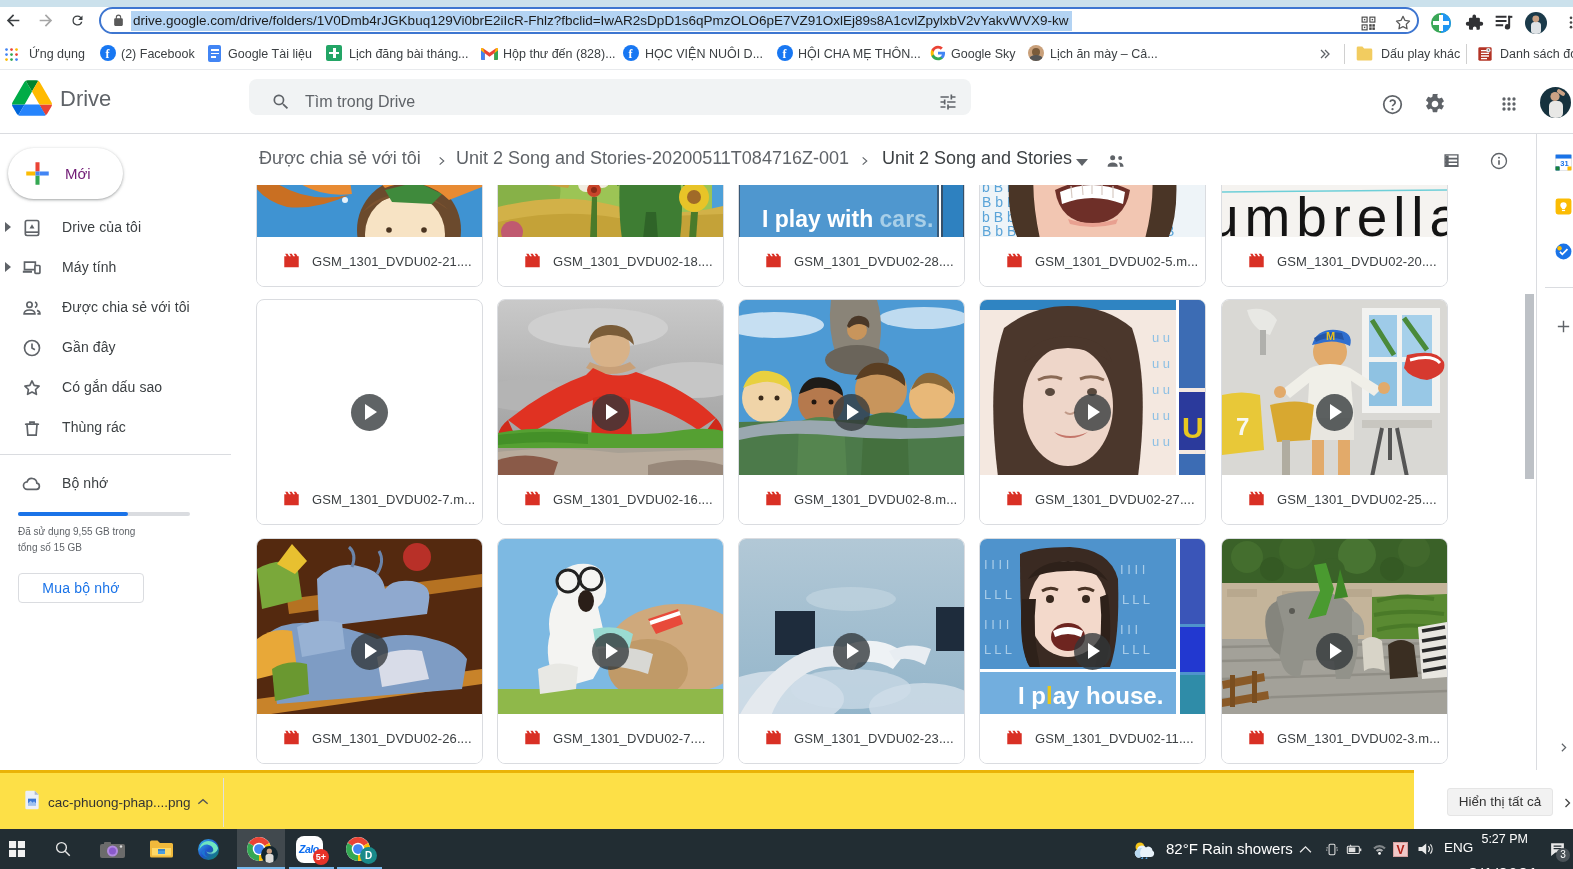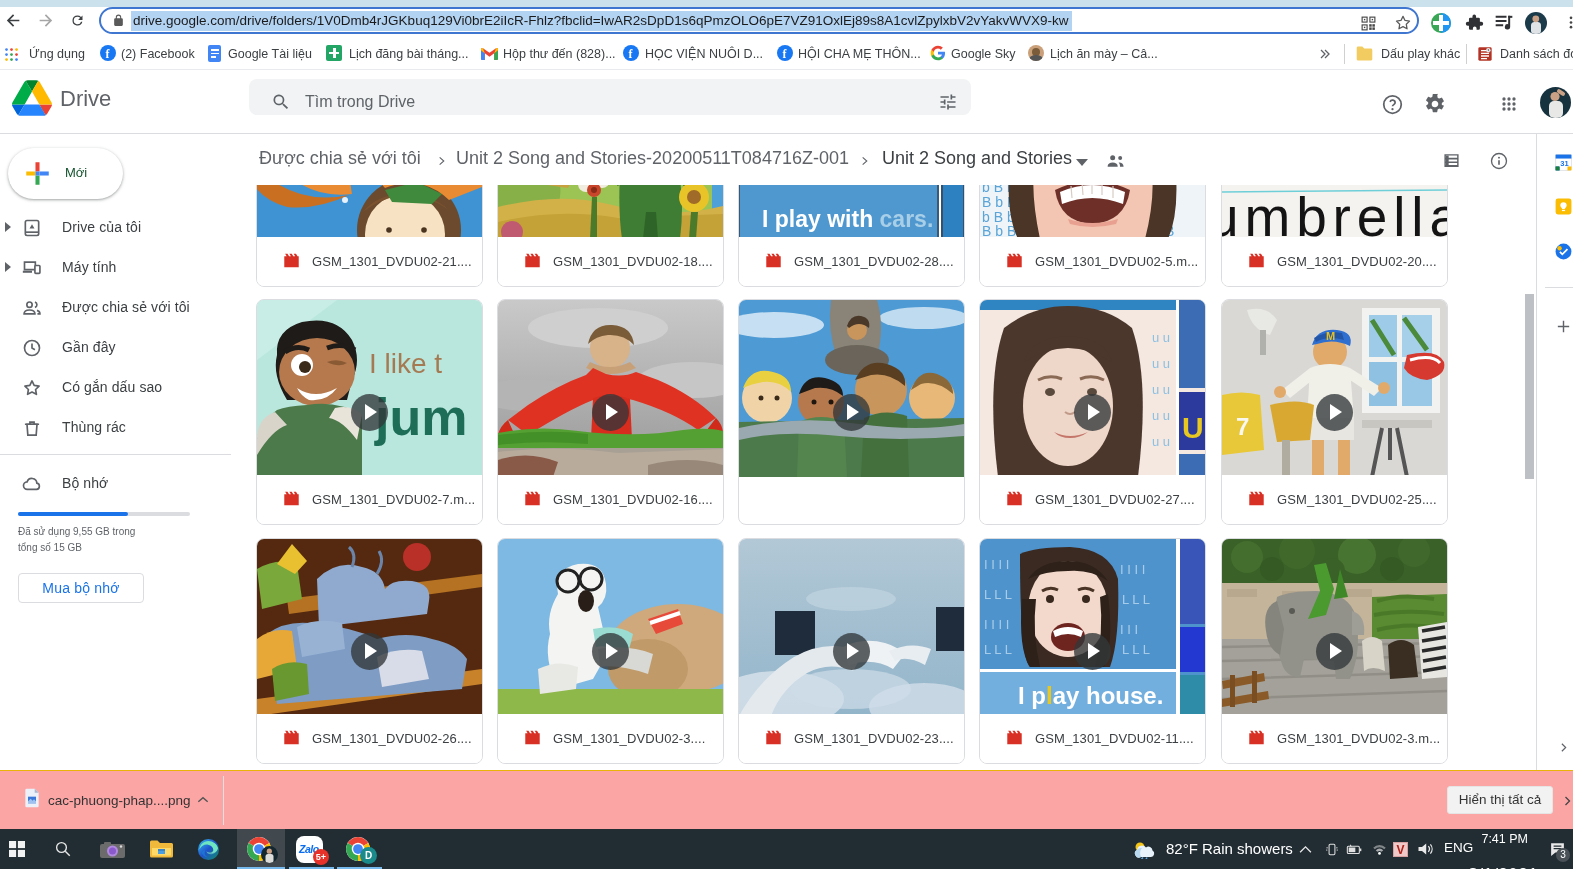--- a/index.html
+++ b/index.html
@@ -49,21 +49,21 @@
 .fname { position:absolute; left:55px; top:17px; font-size:13px; color:#3c4043; letter-spacing:.1px; }
 .vicon { position:absolute; left:26px; top:15px; width:17px; height:17px; }
 .play { position:absolute; left:50%; top:50%; width:37px; height:37px; margin:-18.5px 0 0 -18.5px; background:rgba(50,55,58,.78); border-radius:50%; }
 .play:after { content:""; position:absolute; left:14px; top:10px; border-left:12px solid #fff; border-top:8.5px solid transparent; border-bottom:8.5px solid transparent; }
 
 
 #rightrail { left:1536px; top:134px; width:37px; height:636px; background:#fff; border-left:1px solid #dadce0; }
 #scrollthumb { left:1525px; top:294px; width:9px; height:185px; background:#bdc1c6; }
 
 
-#dlbar { left:0; top:770px; width:1573px; height:59px; background:#fca5a5; border-top:1px solid #eab308; }
+#dlbar { left:0; top:770px; width:1414px; height:59px; background:#fde047; border-top:3px solid #eab308; }
 #dlname { left:48px; top:22px; font-size:13.5px; color:#333; }
 #dlsep { left:223px; top:5px; width:1px; height:49px; background:#e0e0e0; }
 #showall { left:1447px; top:15px; width:106px; height:28px; background:#f2f2f2; border:1px solid #e5e5e5; border-radius:3px; font-size:13.5px; color:#333; text-align:center; line-height:26px; }
 
 
 #taskbar { left:0; top:829px; width:1573px; height:40px; background:#222d33; }
 .traytxt { position:absolute; color:#fff; font-size:15px; }
 </style>
 </head>
 <body>
@@ -252,21 +252,21 @@
 
   <div class="abs" id="sidebar">
     <div class="abs" id="newbtn">
       <svg class="abs" style="left:16px;top:12px" width="27" height="27" viewBox="0 0 24 24">
         <rect x="10.2" y="2" width="3.6" height="8.2" fill="#ea4335"></rect>
         <rect x="2" y="10.2" width="8.2" height="3.6" fill="#fbbc04"></rect>
         <rect x="13.8" y="10.2" width="8.2" height="3.6" fill="#4285f4"></rect>
         <rect x="10.2" y="13.8" width="3.6" height="8.2" fill="#34a853"></rect>
         <rect x="10.2" y="10.2" width="3.6" height="3.6" fill="#4285f4"></rect>
       </svg>
-      <div class="abs" style="left:57px;top:17px;font-size:13px;color:#14532d;">Mới</div>
+      <div class="abs" style="left:57px;top:17px;font-size:15px;color:#701a75;">Mới</div>
     </div>
     <div class="srow" style="top:74px">
       <div class="tri"></div>
       <svg class="ic" viewBox="0 0 24 24" fill="none" stroke="#5f6368" stroke-width="2">
           <rect x="4" y="3" width="16" height="18" rx="2"></rect>
           <path d="M4 17h16"></path>
           <path d="M12 7.5l3 5h-6z" fill="#5f6368" stroke="none"></path>
         </svg>
       <div class="lbl">Drive của tôi</div>
     </div>
@@ -464,36 +464,20 @@
       </svg></div>
       <div class="cfoot">
           <svg class="vicon" viewBox="0 0 20 20">
             <path d="M1.5 5 l2.8 0 -1.8-3 2.8 0 1.8 3 2.2 0 -1.8-3 2.8 0 1.8 3 2.2 0 -1.8-3 2.8 0 1.8 3 1.4 0 0 13 -17 0z" fill="#d93025"></path>
           </svg>
           <div class="fname">GSM_1301_DVDU02-20....</div>
         </div>
     </div>
 
     <div class="card" style="left:0;top:114px">
-      <div class="thumb"><svg width="225" height="177" viewBox="0 0 225 177">
-        <rect width="225" height="177" fill="#b9e7de"></rect>
-        <path d="M0 0 L80 0 L0 60z" fill="#c8ede6"></path>
-        <path d="M20 55 Q18 30 45 22 Q80 15 95 40 Q105 60 95 80 L90 100 L30 100 Q15 75 20 55z" fill="#1e1b18"></path>
-        <ellipse cx="60" cy="72" rx="38" ry="34" fill="#b5794d"></ellipse>
-        <path d="M28 52 Q40 44 52 50 M70 48 Q85 42 98 50" stroke="#1e1b18" stroke-width="5" fill="none"></path>
-        <circle cx="45" cy="65" r="11" fill="#fff"></circle>
-            <circle cx="48" cy="67" r="6" fill="#3a2a1a"></circle>
-        <path d="M70 62 Q80 58 90 63 Q82 68 70 62z" fill="#8a5a34"></path>
-        <path d="M40 88 Q58 100 80 88 Q70 102 52 100 Q44 96 40 88z" fill="#fff"></path>
-        <path d="M20 110 Q5 120 0 140 L0 177 L105 177 L105 115 Q80 100 50 105 Q30 106 20 110z" fill="#4c7a4a"></path>
-        <path d="M78 108 Q95 104 105 115 L100 140 Q85 120 72 118z" fill="#e8e4da"></path>
-        <path d="M18 112 Q0 118 0 140 L0 155 Q15 130 30 125z" fill="#d8d4ca"></path>
-        <text x="112" y="73" font-family="Liberation Sans,sans-serif" font-size="28" fill="#a57a52">I like t</text>
-        <text x="118" y="135" font-family="Liberation Sans,sans-serif" font-size="52" font-weight="bold" fill="#1e6e57">jum</text>
-      </svg></div>
       <div class="play"></div>
       <div class="cfoot">
           <svg class="vicon" viewBox="0 0 20 20">
             <path d="M1.5 5 l2.8 0 -1.8-3 2.8 0 1.8 3 2.2 0 -1.8-3 2.8 0 1.8 3 2.2 0 -1.8-3 2.8 0 1.8 3 1.4 0 0 13 -17 0z" fill="#d93025"></path>
           </svg>
           <div class="fname">GSM_1301_DVDU02-7.m...</div>
         </div>
     </div>
 
     <div class="card" style="left:241px;top:114px">
@@ -550,20 +534,26 @@
         <circle cx="142" cy="90" r="26" fill="#c8955c"></circle>
         <path d="M116 80 Q126 58 148 64 Q168 70 166 86 Q150 72 132 75z" fill="#5a3e22"></path>
         <circle cx="193" cy="98" r="23" fill="#e8b878"></circle>
         <path d="M172 90 Q180 68 198 74 Q214 80 214 94 Q198 80 182 84z" fill="#8a6838"></path>
         <path d="M0 122 L225 118 L225 177 L0 177z" fill="#4c7a4a"></path>
         <path d="M60 122 Q82 112 105 122 L108 177 L58 177z" fill="#55854f"></path>
         <path d="M125 118 Q145 108 168 116 L170 177 L122 177z" fill="#44703e"></path>
         <path d="M0 128 Q60 115 120 124 Q180 132 225 124 L225 136 Q160 142 100 136 Q40 130 0 140z" fill="#9aa8b0"></path>
       </svg></div>
       <div class="play"></div>
+      <div class="cfoot">
+          <svg class="vicon" viewBox="0 0 20 20">
+            <path d="M1.5 5 l2.8 0 -1.8-3 2.8 0 1.8 3 2.2 0 -1.8-3 2.8 0 1.8 3 2.2 0 -1.8-3 2.8 0 1.8 3 1.4 0 0 13 -17 0z" fill="#d93025"></path>
+          </svg>
+          <div class="fname">GSM_1301_DVDU02-8.m...</div>
+        </div>
     </div>
 
     <div class="card" style="left:723px;top:114px">
       <div class="thumb"><svg width="225" height="177" viewBox="0 0 225 177">
         <rect width="225" height="177" fill="#f4e8e0"></rect>
         <rect x="0" y="0" width="225" height="10" fill="#2f84c2"></rect>
         <path d="M18 177 Q6 80 24 28 Q52 6 88 6 Q126 6 152 28 Q170 80 158 177z" fill="#4b372c"></path>
         <ellipse cx="88" cy="106" rx="45" ry="60" fill="#eed6c9"></ellipse>
         <path d="M44 62 Q50 38 88 36 Q126 38 132 62 Q110 48 88 48 Q66 48 44 62z" fill="#4b372c"></path>
         <path d="M58 80 Q70 74 82 79 M100 79 Q112 74 124 80" stroke="#8a6a55" stroke-width="3" fill="none"></path>
@@ -672,21 +662,21 @@
         <path d="M100 110 Q130 105 155 115 L150 135 Q120 125 102 128z" fill="#d8d8d4"></path>
         <path d="M150 80 L180 70 L185 85 L158 95z" fill="#e84a3a"></path>
         <path d="M152 84 L182 74" stroke="#fff" stroke-width="4"></path>
         <path d="M40 130 Q60 120 80 128 L78 150 L42 155z" fill="#e8e8e4"></path>
       </svg></div>
       <div class="play"></div>
       <div class="cfoot">
           <svg class="vicon" viewBox="0 0 20 20">
             <path d="M1.5 5 l2.8 0 -1.8-3 2.8 0 1.8 3 2.2 0 -1.8-3 2.8 0 1.8 3 2.2 0 -1.8-3 2.8 0 1.8 3 1.4 0 0 13 -17 0z" fill="#d93025"></path>
           </svg>
-          <div class="fname">GSM_1301_DVDU02-3....</div>
+          <div class="fname">GSM_1301_DVDU02-7....</div>
         </div>
     </div>
 
     <div class="card" style="left:482px;top:353px">
       <div class="thumb"><svg width="225" height="177" viewBox="0 0 225 177">
         <defs>
               <linearGradient id="hsky" x1="0" y1="0" x2="0" y2="1">
                 <stop offset="0" stop-color="#b2c8d6"></stop>
                 <stop offset="1" stop-color="#93b5ca"></stop>
               </linearGradient>
@@ -943,21 +933,21 @@
         <circle cx="12" cy="17" r="2.2" fill="#fff"></circle>
       </svg>
     <div class="abs" style="left:1393px;top:13px;width:15px;height:15px;background:#f0c8c8;border:1px solid #d8a0a0">
         <div class="abs" style="left:2.5px;top:0px;font-size:12px;font-weight:bold;color:#b02018">V</div>
       </div>
     <svg class="abs" style="left:1417px;top:13px" width="17" height="14" viewBox="0 0 24 20">
         <path d="M2 7h5l6-5v16l-6-5H2z" fill="#e8e8e8"></path>
         <path d="M16 6a6 6 0 0 1 0 8M19 3.5a10 10 0 0 1 0 13" stroke="#e8e8e8" stroke-width="1.8" fill="none"></path>
       </svg>
     <div class="traytxt" style="left:1444px;top:11px;font-size:13.5px">ENG</div>
-    <div class="traytxt" style="left:1468px;top:3px;font-size:12.5px;text-align:right;width:60px">7:41 PM</div>
+    <div class="traytxt" style="left:1468px;top:3px;font-size:12.5px;text-align:right;width:60px">5:27 PM</div>
     <div class="traytxt" style="left:1468px;top:36px;font-size:18px;text-align:right;width:60px">8/1/2021</div>
     <svg class="abs" style="left:1549px;top:12px" width="17" height="16" viewBox="0 0 24 22">
         <path d="M3 3h18v13H9l-6 5z" fill="#e8e8e8"></path>
         <path d="M6.5 7h11M6.5 10.5h11" stroke="#222d33" stroke-width="1.6"></path>
       </svg>
     <div class="abs" style="left:1556px;top:19px;width:14px;height:14px;border-radius:50%;background:#4a5258;color:#fff;font-size:10px;text-align:center;line-height:14px">3</div>
   </div>
 
 </div>
 

